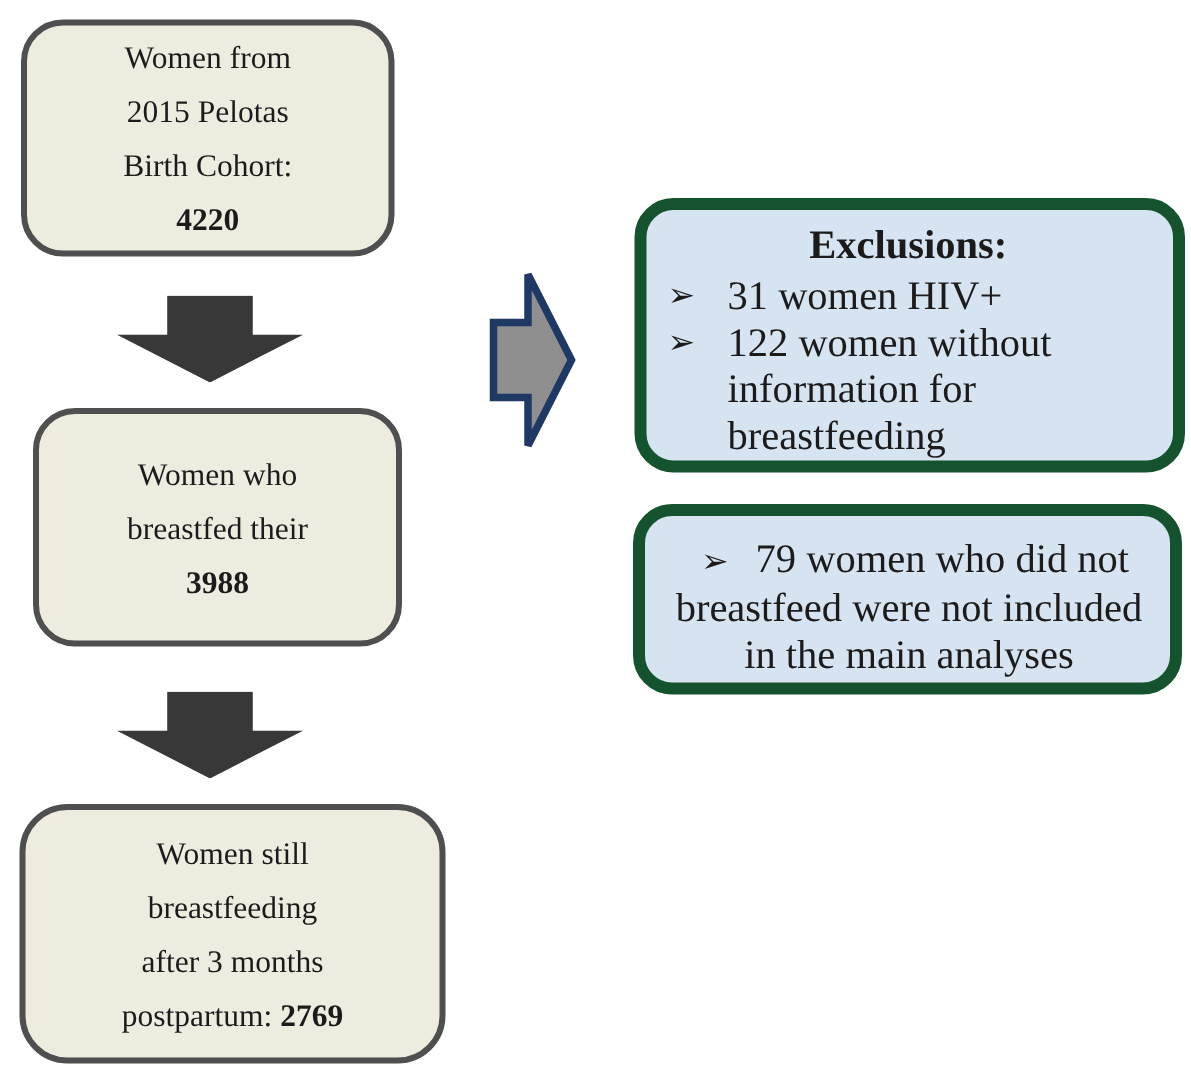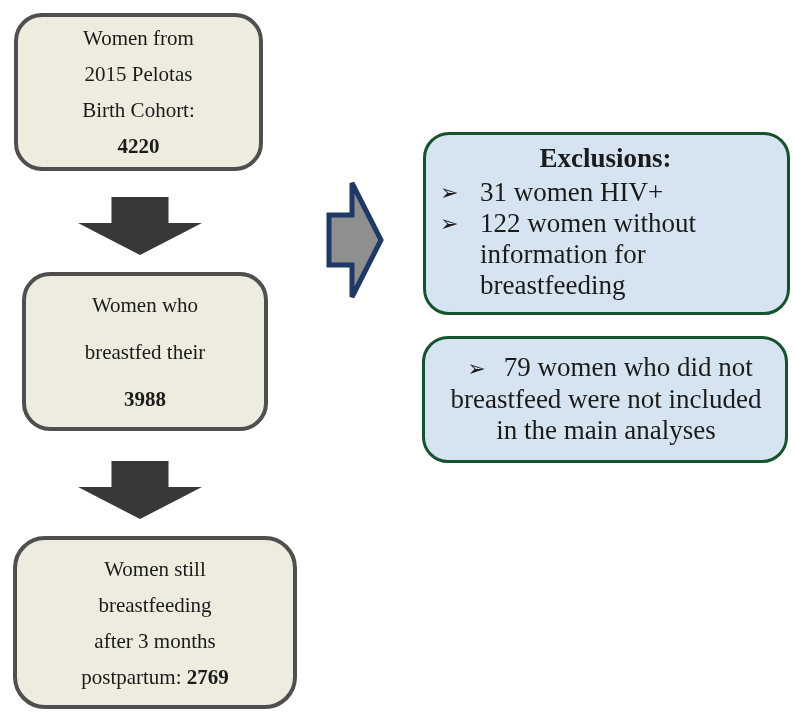--- a/index.html
+++ b/index.html
@@ -29,21 +29,21 @@
     justify-content: center;
     align-items: center;
     text-align: center;
     font-size: 21px;
     line-height: 36px;
   }
   .cream-box .bline { white-space: pre; }
   .bold { font-weight: bold; }
 
   #box1 { left: 14px;  top: 13px;  width: 249px; height: 158px; }
-  #box2 { left: 22px;  top: 272px; width: 246px; height: 159px; gap: 11px; }
+  #box2 { left: 22px;  top: 272px; width: 246px; height: 159px; }
   #box3 { left: 13px;  top: 536px; width: 284px; height: 173px; border-radius: 32px; }
 
   
   .down-arrow {
     position: absolute;
     width: 124px;
     height: 58px;
     background: #383838;
     clip-path: polygon(27% 0, 73% 0, 73% 45%, 100% 45%, 50% 100%, 0 45%, 27% 45%);
   }
@@ -57,21 +57,21 @@
     top: 179px;
     width: 58px;
     height: 122px;
   }
 
   
   .blue-box {
     position: absolute;
     box-sizing: border-box;
     background: #d6e3f0;
-    border: 3px solid #14532d;
+    border: 8px solid #14532d;
     border-radius: 26px;
     font-size: 27px;
     line-height: 31px;
   }
   #exclusions-box {
     left: 423px; top: 132px; width: 367px; height: 183px;
     padding: 8px 10px 8px 8px;
   }
   #note-box {
     left: 422px; top: 336px; width: 366px; height: 127px;

